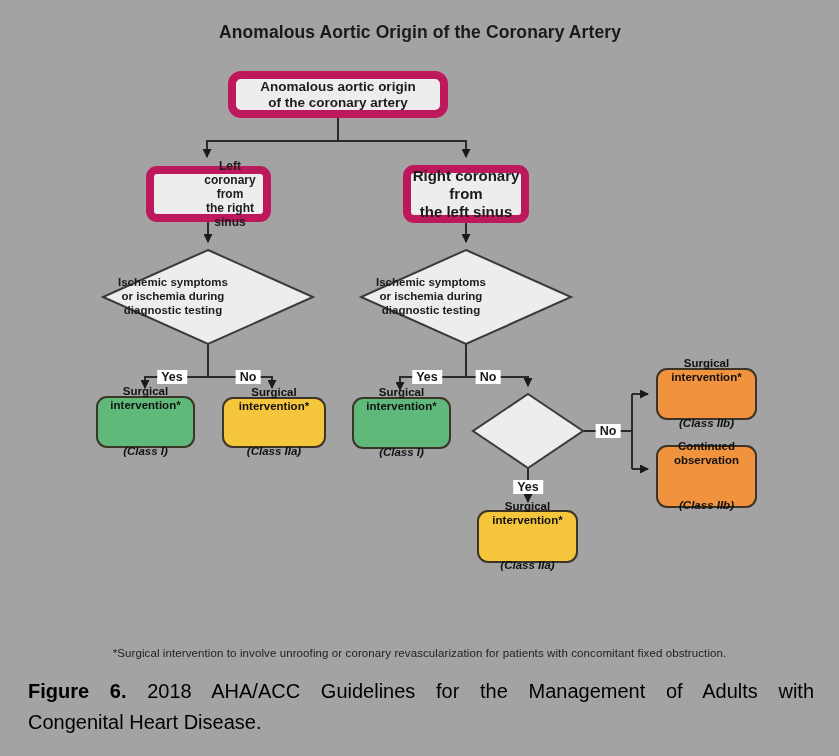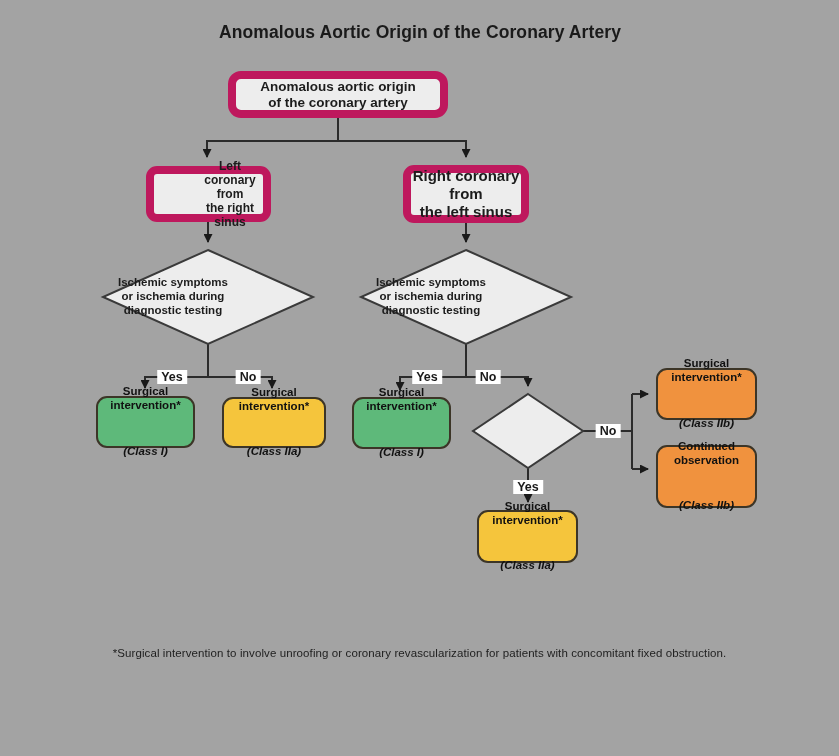--- a/index.html
+++ b/index.html
@@ -155,14 +155,18 @@
   </div>
 
   <div class="outcome" style="left: 477px; top: 510px; width: 101px; height: 53px; background-color: rgb(245, 197, 60);">
     <div class="box-text">Surgical
 intervention*</div>
     <div class="box-class">(Class IIa)</div>
   </div>
 
   <div class="abs footnote">*Surgical intervention to involve unroofing or coronary revascularization for patients with concomitant fixed obstruction.</div>
 
+  <div class="abs caption">
+    <div class="cap-line1"><span class="cap-label">Figure 6.</span> <span>2018 AHA/ACC Guidelines for the Management of Adults with</span></div>
+    <div class="cap-line2">Congenital Heart Disease.</div>
+  </div>
 
 </div>
 
 </body></html>

